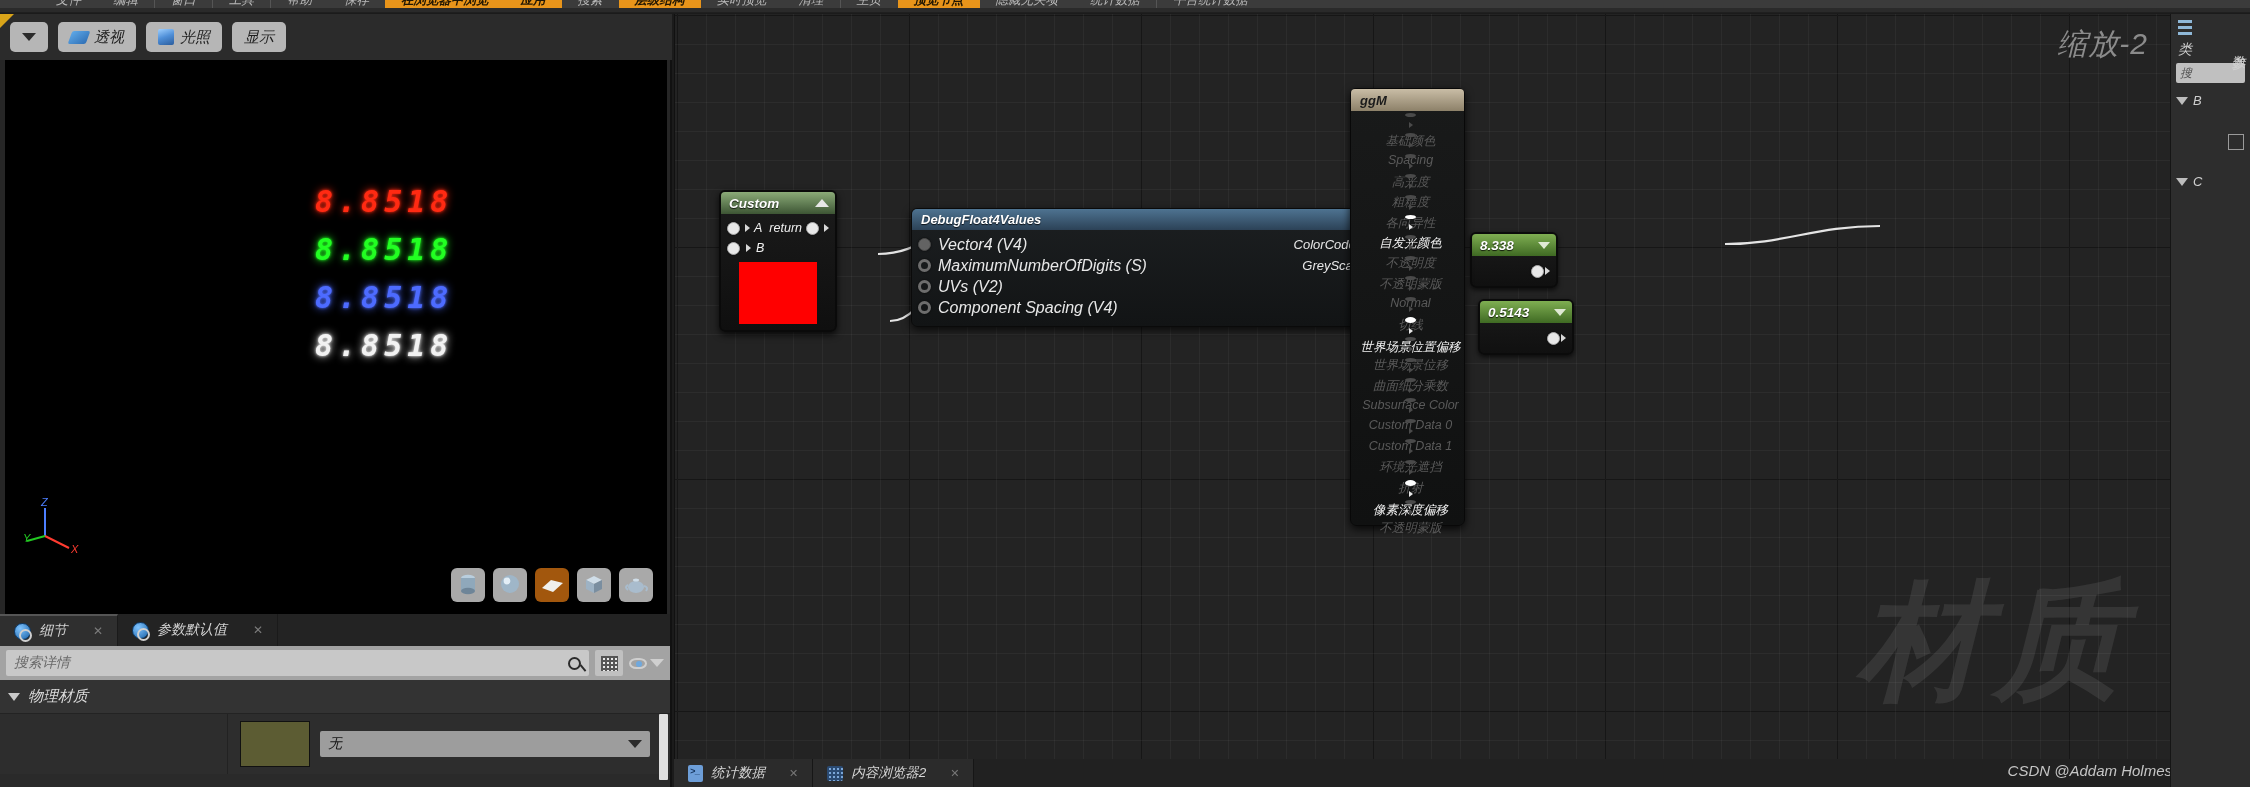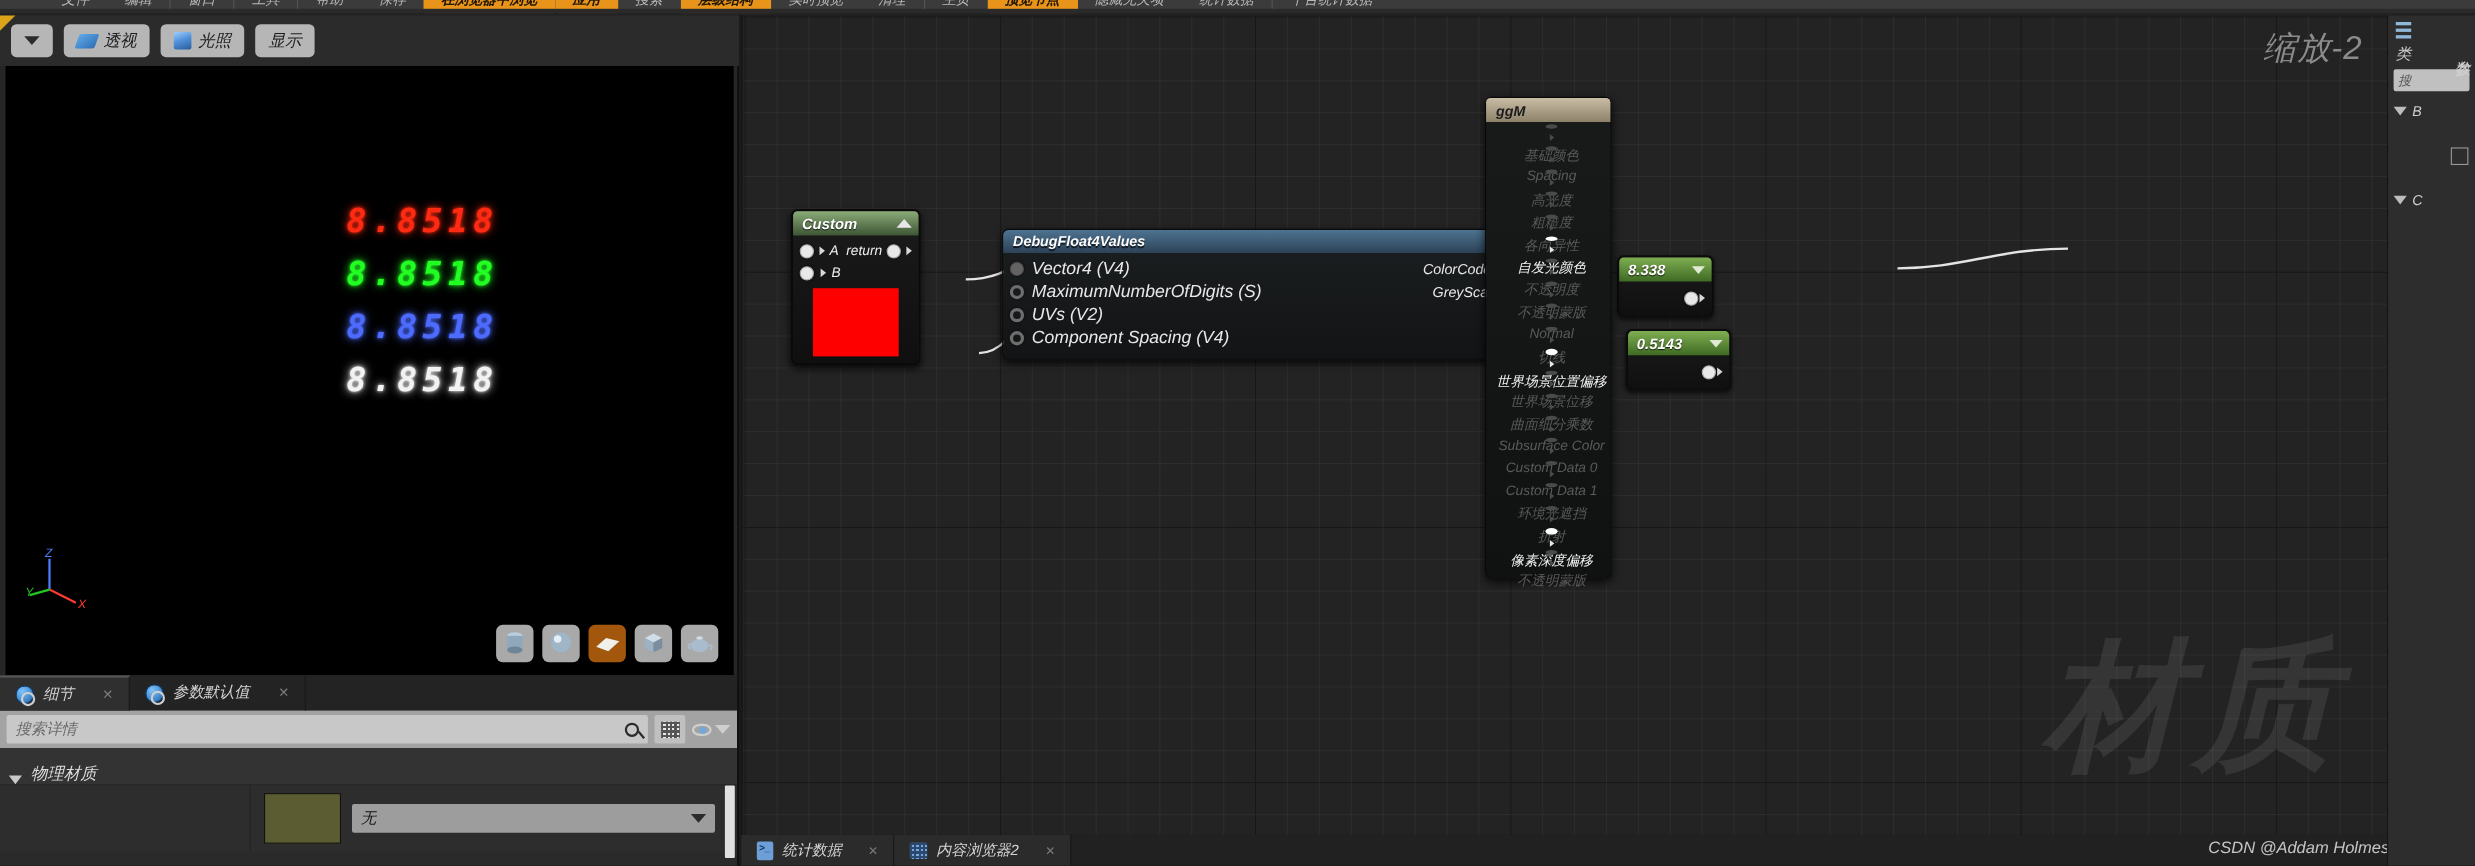--- a/index.html
+++ b/index.html
@@ -131,21 +131,21 @@
   .grid-glyph {
     width:17px;height:15px;
     background:
       repeating-linear-gradient(to right,#555 0 2px,transparent 2px 4px),
       repeating-linear-gradient(to bottom,#555 0 2px,transparent 2px 4px);
     background-color:#e9e9e9;
   }
   .eye-glyph { width:18px;height:11px;border-radius:50%/60%;border:2px solid #cfcfcf; position:relative;}
   .eye-glyph:after{content:"";position:absolute;left:5px;top:1px;width:6px;height:6px;border-radius:50%;background:#6fa8dd;}
   .dp-cat {
-    display:flex; align-items:flex-end; gap:8px; height: 34px;
+    display:flex; align-items:center; gap:8px; height: 34px;
     background: #333333; border-bottom:1px solid #232323; padding-left: 8px;
     font-size: 15px; color: #dcdcdc;
   }
   .tri-dn { width:0;height:0;border-left:6px solid transparent;border-right:6px solid transparent;border-top:8px solid #c9c9c9; }
   .dp-row { display:flex; height: 60px; }
   .dp-row-left { width: 228px; background:#2d2d2d; border-right:1px solid #222; }
   .dp-row-right { flex:1; background:#2d2d2d; display:flex; align-items:center; gap:10px; padding-left: 12px; }
   .swatch { width: 70px; height: 46px; background:#5c5c33; border:1px solid #111; }
   .combo {
     width: 330px; height: 26px; background:#9d9d9d; border-radius:2px;

